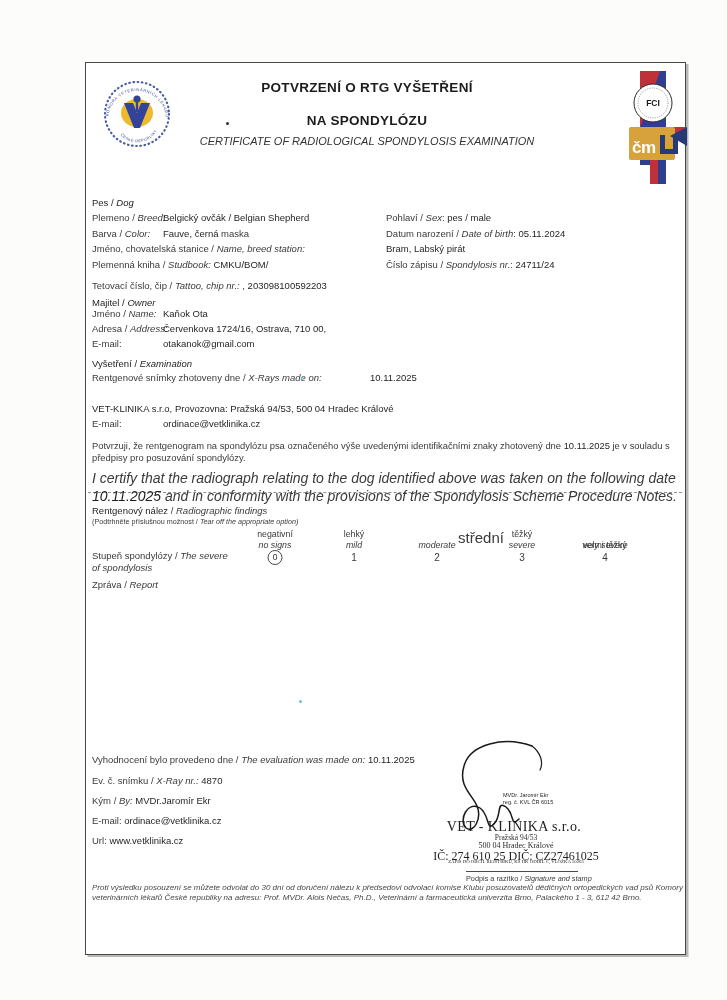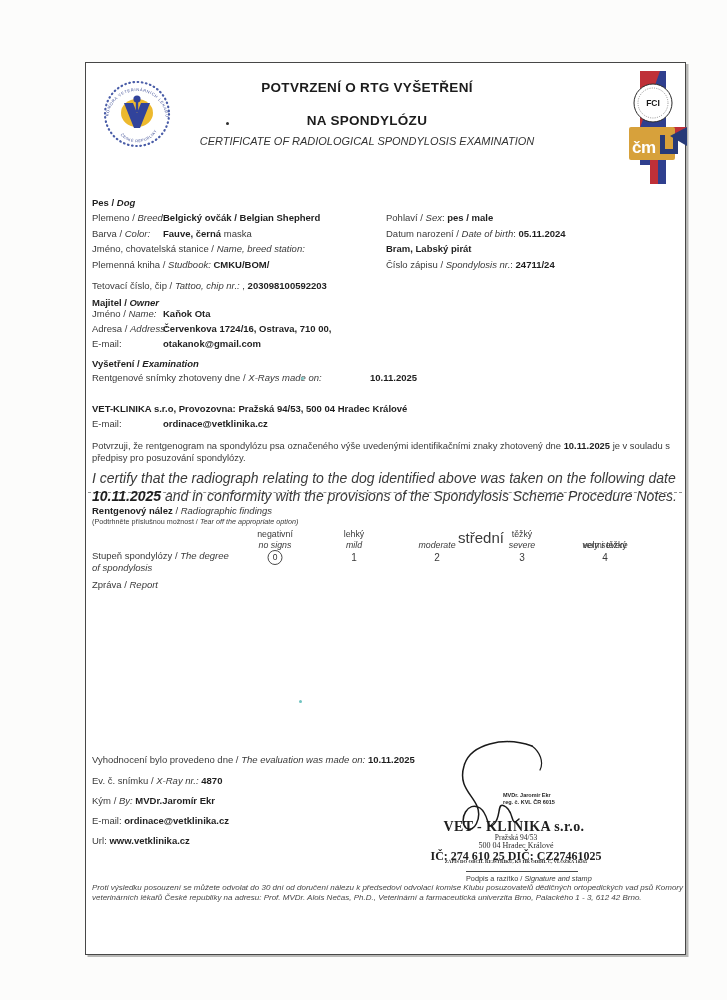--- a/index.html
+++ b/index.html
@@ -3,21 +3,21 @@
 <meta charset="utf-8">
 <style>
   html,body{margin:0;padding:0;}
   body{background:#f4f4f2;font-family:"Liberation Sans",sans-serif;}
   .canvas{position:relative;width:727px;height:1000px;background:#fcfcfb;overflow:hidden;}
   .sheet{position:absolute;left:85px;top:62px;width:599px;height:891px;background:#ffffff;
          border:1.6px solid #474747;box-shadow:2.5px 2px 0 #b8b8b6;}
   .abs{position:absolute;}
   .tline{position:absolute;white-space:nowrap;font-size:9.5px;color:#3a3a3a;line-height:1.25;}
   .tline.para{white-space:normal;}
-  .tline span.b{font-weight:bold;color:#1f1f1f;}
+  .tline span.b{font-weight:normal;color:#1f1f1f;}
   .tline span.i{font-style:italic;}
   .tline.center{transform:translateX(-50%);}
   .tline.serif{font-family:"Liberation Serif",serif;}
   .circled{display:inline-block;width:13px;height:13px;border:1.4px solid #4a4a4a;border-radius:50%;
            line-height:13px;text-align:center;font-size:8.5px;color:#2a2a2a;}
   .title1,.title2{position:absolute;left:367px;transform:translateX(-50%);font-weight:bold;
                   font-size:13.5px;letter-spacing:.3px;color:#1c1c1c;white-space:nowrap;}
   .subtitle{position:absolute;left:367px;transform:translateX(-50%);font-style:italic;
             font-size:11px;color:#333;white-space:nowrap;}
   .dashed-sep{position:absolute;left:88px;top:492px;width:594px;border-top:1px dashed #8f8f8f;}
@@ -92,21 +92,21 @@
       <div class="tline" style="left: 92px; top: 358px;"><span class="b">Vyšetření / </span><span class="b i">Examination</span></div>
       <div class="tline" style="left: 92px; top: 372px;"><span>Rentgenové snímky zhotoveny dne / </span><span class="i">X-Rays made on:</span></div>
       <div class="tline" style="left: 370px; top: 372px;"><span class="b">10.11.2025</span></div>
       <div class="tline" style="left: 92px; top: 403px;"><span class="b">VET-KLINIKA s.r.o, Provozovna: Pražská 94/53, 500 04 Hradec Králové</span></div>
       <div class="tline" style="left: 92px; top: 418px;"><span>E-mail:</span></div>
       <div class="tline" style="left: 163px; top: 418px;"><span class="b">ordinace@vetklinika.cz</span></div>
       <div class="tline para" style="left: 92px; top: 440px; width: 590px; font-size: 9.4px;"><span>Potvrzuji, že rentgenogram na spondylózu psa označeného výše uvedenými identifikačními znaky zhotovený dne </span><span class="b">10.11.2025</span><span> je v souladu s předpisy pro posuzování spondylózy.</span></div>
       <div class="tline para" style="left: 92px; top: 470px; width: 593px; font-size: 14px;"><span class="i">I certify that the radiograph relating to the dog identified above was taken on the following date </span><span class="b i">10.11.2025</span><span class="i"> and in conformity with the provisions of the Spondylosis Scheme Procedure Notes.</span></div>
       <div class="tline" style="left: 92px; top: 505px;"><span class="b">Rentgenový nález</span><span> / </span><span class="i">Radiographic findings</span></div>
       <div class="tline" style="left: 92px; top: 517px; font-size: 7.2px;"><span>(Podtrhněte příslušnou možnost / </span><span class="i">Tear off the appropriate option)</span></div>
-      <div class="tline" style="left: 92px; top: 550px;"><span>Stupeň spondylózy / </span><span class="i">The degree</span></div>
+      <div class="tline" style="left: 92px; top: 550px;"><span>Stupeň spondylózy / </span><span class="i">The severe</span></div>
       <div class="tline" style="left: 92px; top: 562px;"><span class="i">of spondylosis</span></div>
       <div class="tline center" style="left: 275px; top: 529px; font-size: 8.8px;"><span>negativní</span></div>
       <div class="tline center" style="left: 275px; top: 540px; font-size: 8.8px;"><span class="i">no signs</span></div>
       <div class="tline center" style="left: 275px; top: 550px; font-size: 10px;"><span class="circled">0</span></div>
       <div class="tline center" style="left: 354px; top: 529px; font-size: 8.8px;"><span>lehký</span></div>
       <div class="tline center" style="left: 354px; top: 540px; font-size: 8.8px;"><span class="i">mild</span></div>
       <div class="tline center" style="left: 354px; top: 552px; font-size: 10px;"><span>1</span></div>
       <div class="tline center" style="left: 437px; top: 529px; font-size: 15px; margin-left: 44px;"><span>střední</span></div>
       <div class="tline center" style="left: 437px; top: 540px; font-size: 8.8px;"><span class="i">moderate</span></div>
       <div class="tline center" style="left: 437px; top: 552px; font-size: 10px;"><span>2</span></div>

